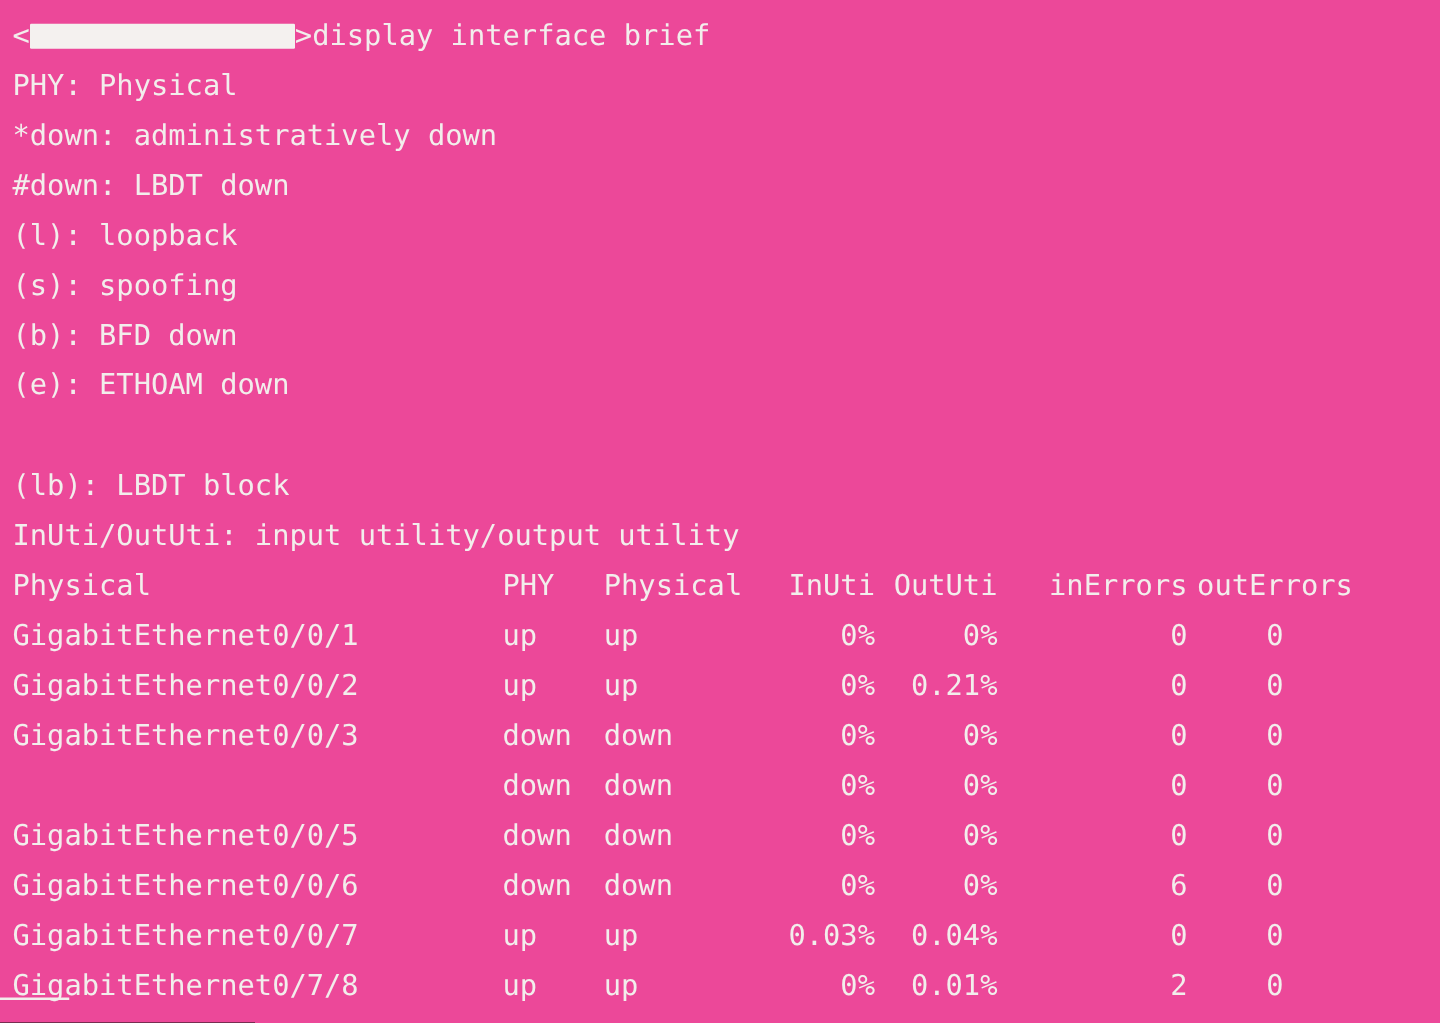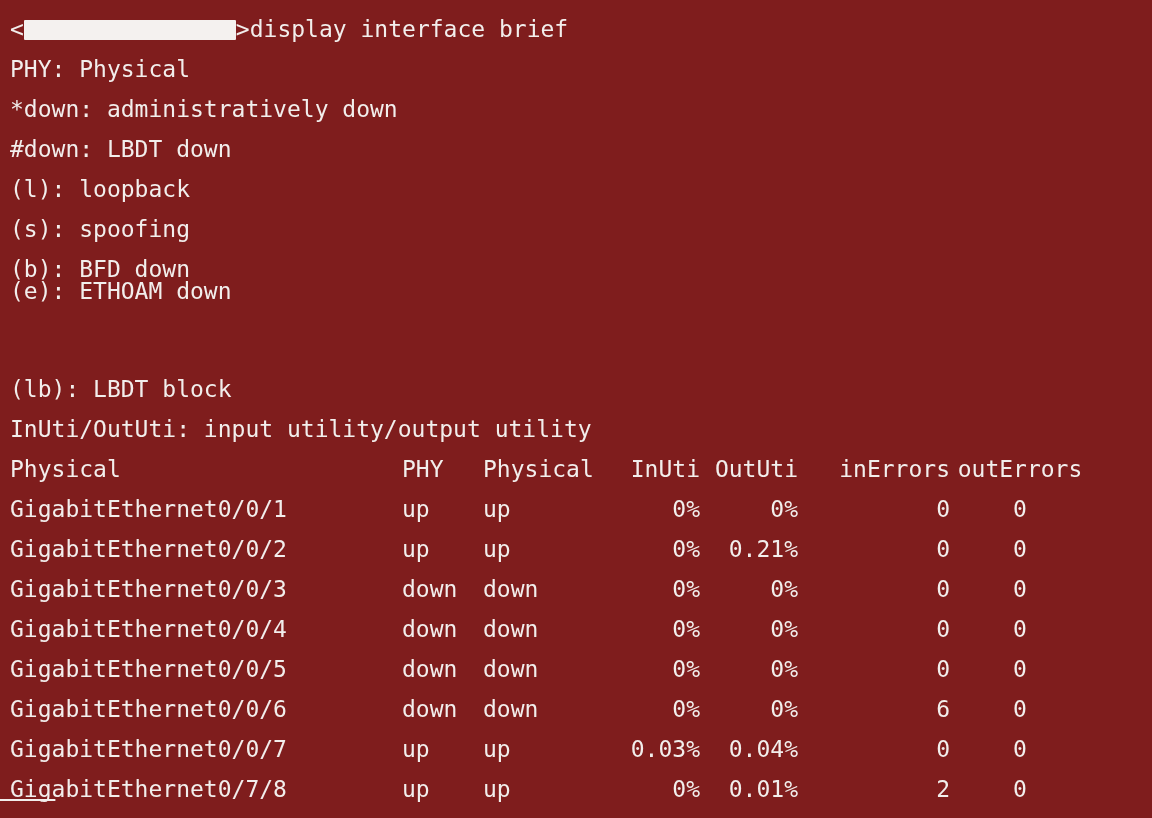--- a/index.html
+++ b/index.html
@@ -12,21 +12,21 @@
     width: 1152px;
     height: 818px;
     overflow: hidden;
     font-family: "DejaVu Sans Mono", "Liberation Mono", monospace;
   }
 
   #terminal {
     position: relative;
     width: 1152px;
     height: 818px;
-    background: #7f1d1d;
+    background: #ec4899;
     color: #f2eeec;
     font-family: "DejaVu Sans Mono", "Liberation Mono", monospace;
     font-size: 23px;
     line-height: 40px;
     letter-spacing: 0px;
     box-sizing: border-box;
     padding: 0;
     overflow: hidden;
   }
 
@@ -94,21 +94,21 @@
   <div class="line clipped" style="top:-31px;"></div>
 
   <div class="line" style="top:9px;"><span class="bracket">&lt;</span><span class="redaction"></span><span class="bracket">&gt;</span><span>display interface brief</span></div>
 
   <div class="line" style="top:49px;">PHY: Physical</div>
   <div class="line" style="top:89px;">*down: administratively down</div>
   <div class="line" style="top:129px;">#down: LBDT down</div>
   <div class="line" style="top:169px;">(l): loopback</div>
   <div class="line" style="top:209px;">(s): spoofing</div>
   <div class="line" style="top:249px;">(b): BFD down</div>
-  <div class="line" style="top:271px;">(e): ETHOAM down</div>
+  <div class="line" style="top:288px;">(e): ETHOAM down</div>
   <div class="line" style="top:369px;">(lb): LBDT block</div>
   <div class="line" style="top:409px;">InUti/OutUti: input utility/output utility</div>
 
   <div class="row" style="top:449px;">
     <span class="cell c-iface">Physical</span>
     <span class="cell c-phy">PHY</span>
     <span class="cell c-proto">Physical</span>
     <span class="cell c-inuti">InUti</span>
     <span class="cell c-oututi">OutUti</span>
     <span class="cell c-inerr">inErrors</span>
@@ -139,21 +139,20 @@
     <span class="cell c-iface">GigabitEthernet0/0/3</span>
     <span class="cell c-phy">down</span>
     <span class="cell c-proto">down</span>
     <span class="cell c-inuti">0%</span>
     <span class="cell c-oututi">0%</span>
     <span class="cell c-inerr">0</span>
     <span class="cell c-outerr">0</span>
   </div>
 
   <div class="row" style="top:609px;">
-    <span class="cell c-iface">GigabitEthernet0/0/4</span>
     <span class="cell c-phy">down</span>
     <span class="cell c-proto">down</span>
     <span class="cell c-inuti">0%</span>
     <span class="cell c-oututi">0%</span>
     <span class="cell c-inerr">0</span>
     <span class="cell c-outerr">0</span>
   </div>
 
   <div class="row" style="top:649px;">
     <span class="cell c-iface">GigabitEthernet0/0/5</span>

